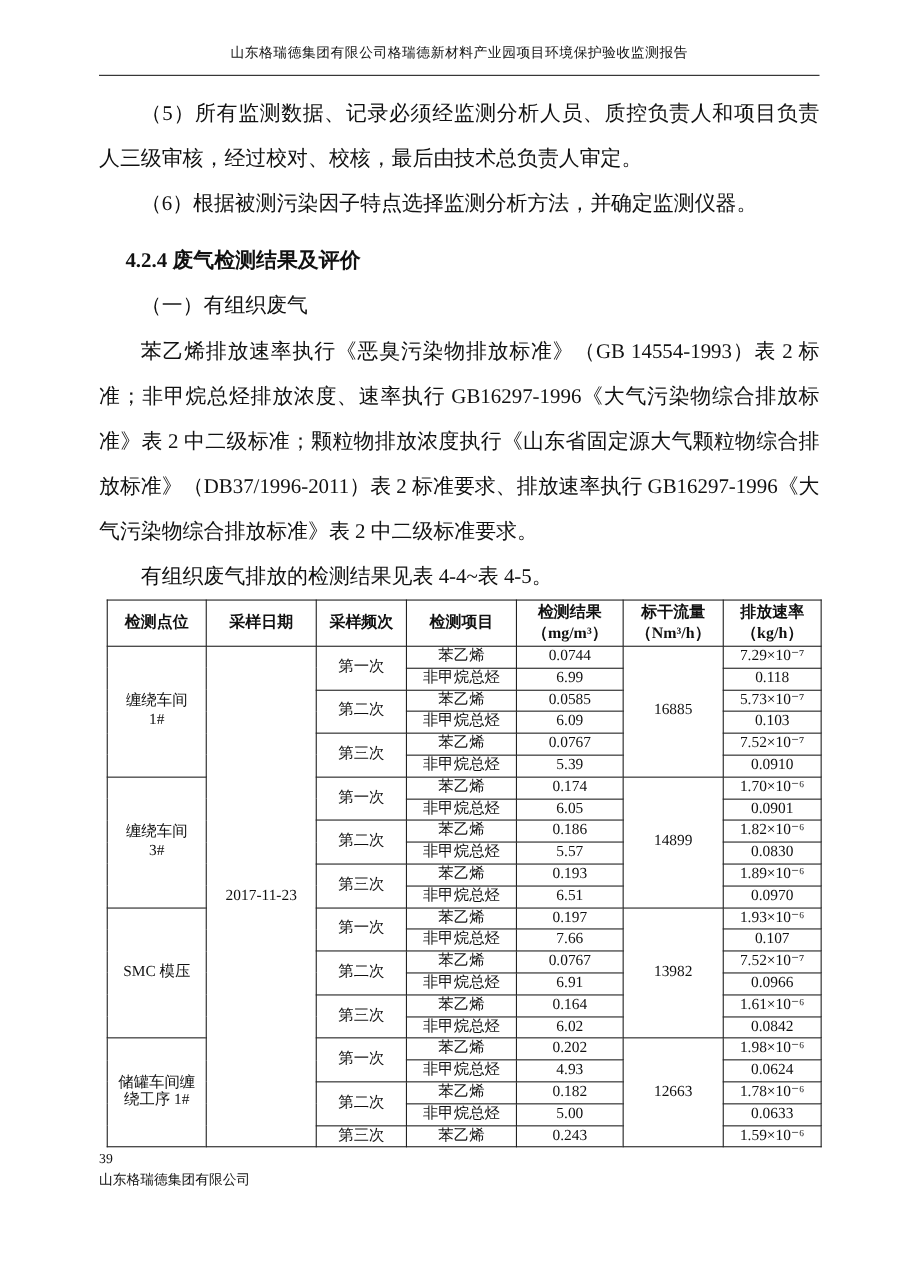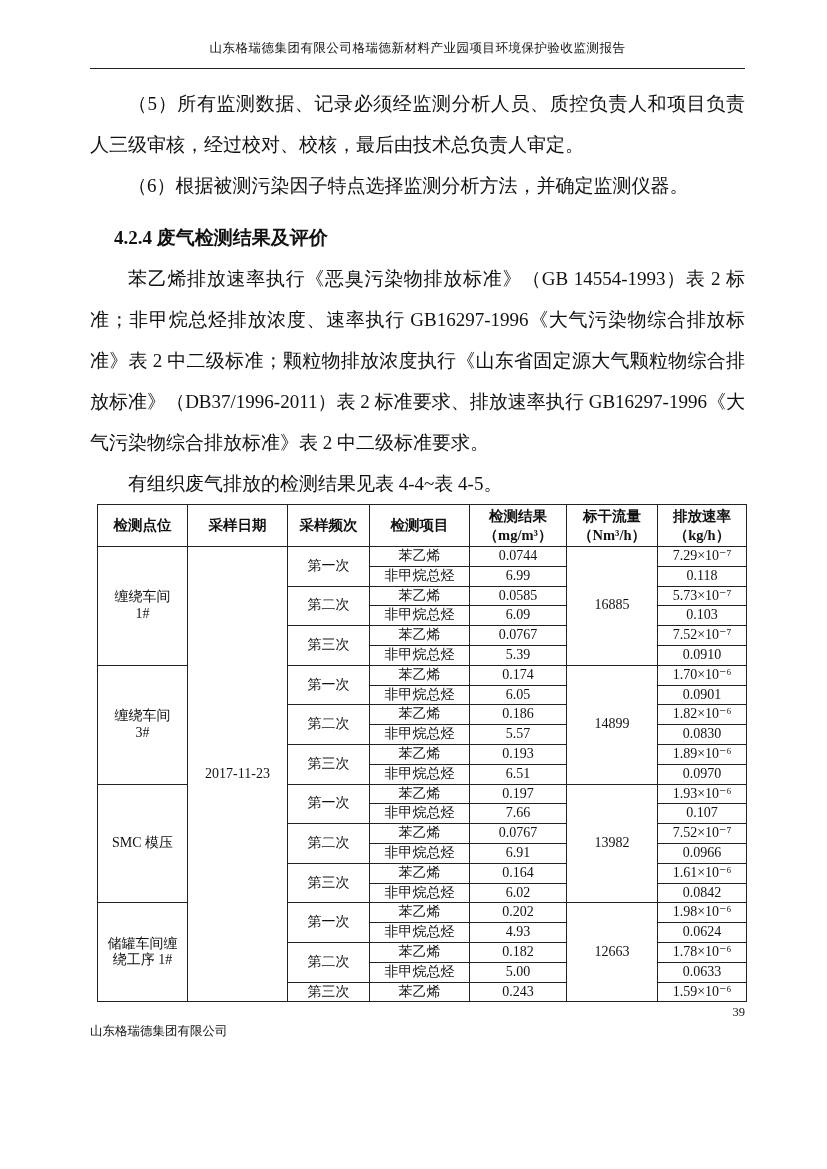--- a/index.html
+++ b/index.html
@@ -71,21 +71,21 @@
     height: 19.8px;
     font-size: 14px;
     line-height: 1.2;
     white-space: pre-line;
   }
   td.point-cell { font-size: 14px; }
   td.date-cell  { font-size: 14.5px; }
   td.flow-cell  { font-size: 14px; }
   
   .page-number {
-    text-align: right;
+    text-align: left;
     font-size: 12.5px;
     margin-top: 3px;
   }
   .doc-footer {
     font-size: 12.5px;
     margin-top: 3px;
     text-align: left;
     font-family: Liberation Mono, monospace;
   }
 </style>
@@ -95,20 +95,21 @@
 <div class="page">
 
   <div class="doc-header">
     <span>山东格瑞德集团有限公司格瑞德新材料产业园项目环境保护验收监测报告</span>
   </div>
 
   <div class="doc-body">
     <p class="para">（5）所有监测数据、记录必须经监测分析人员、质控负责人和项目负责人三级审核，经过校对、校核，最后由技术总负责人审定。</p>
     <p class="para">（6）根据被测污染因子特点选择监测分析方法，并确定监测仪器。</p>
     <p class="para section-heading">4.2.4 废气检测结果及评价</p>
+    <p class="para">（一）有组织废气</p>
     <p class="para">苯乙烯排放速率执行《恶臭污染物排放标准》（GB 14554-1993）表 2 标准；非甲烷总烃排放浓度、速率执行 GB16297-1996《大气污染物综合排放标准》表 2 中二级标准；颗粒物排放浓度执行《山东省固定源大气颗粒物综合排放标准》（DB37/1996-2011）表 2 标准要求、排放速率执行 GB16297-1996《大气污染物综合排放标准》表 2 中二级标准要求。</p>
     <p class="para">有组织废气排放的检测结果见表 4-4~表 4-5。</p>
 
 
     <table class="monitor">
       <colgroup>
         <col style="width:90px">
           <col style="width:100px">
           <col style="width:82px">
         <col style="width:100px">

